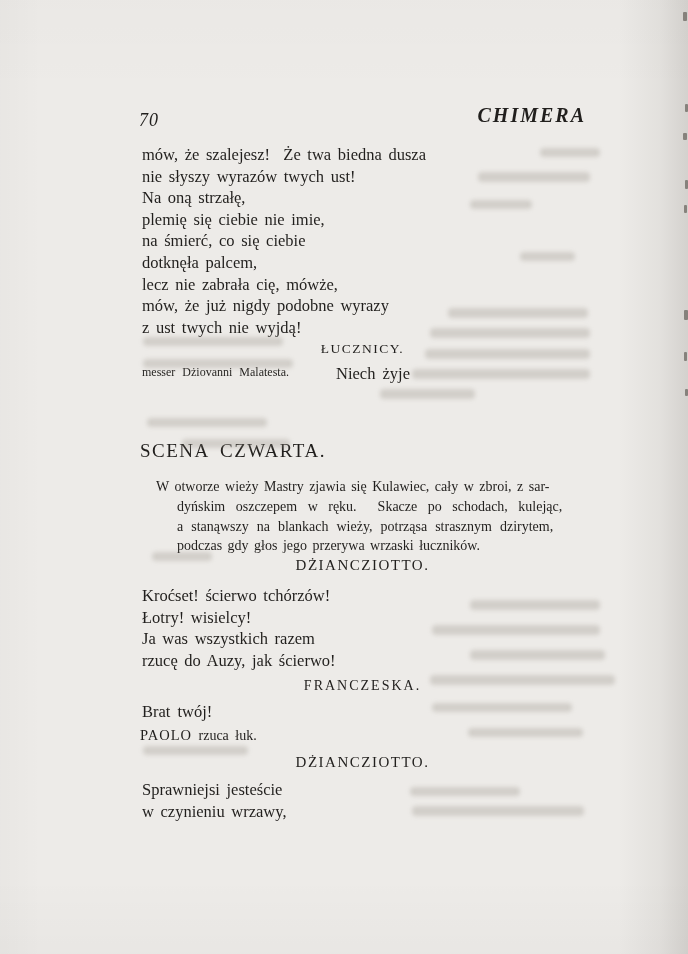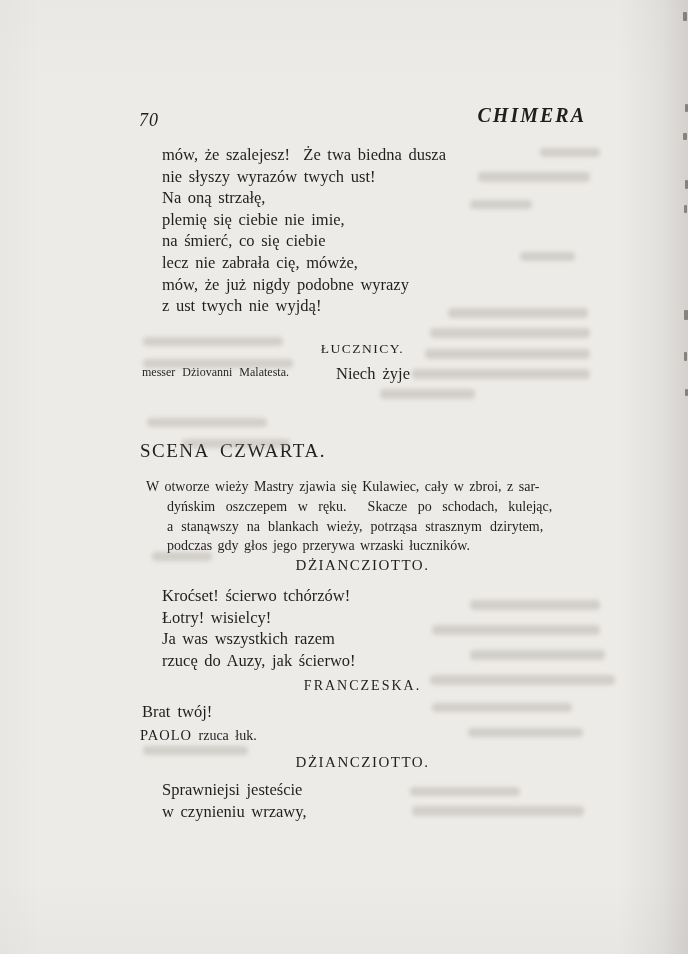--- a/index.html
+++ b/index.html
@@ -9,27 +9,27 @@
       linear-gradient(to right, rgba(0,0,0,0.02) 0%, rgba(0,0,0,0) 6%, rgba(0,0,0,0) 90%, rgba(90,85,78,0.07) 96%, rgba(80,75,68,0.16) 100%),
       linear-gradient(to bottom, rgba(0,0,0,0.012), rgba(0,0,0,0) 10%, rgba(0,0,0,0) 92%, rgba(0,0,0,0.02)),
       #edebe8;
     font-family:"Liberation Serif","DejaVu Serif",serif;
     color:#211f1d;
   }
   .abs{position:absolute;}
   .pre{white-space:pre-wrap;}
   .page-number{left:139px;top:110px;font-size:18px;font-style:italic;letter-spacing:1px;}
   .running-title{left:140px;top:104px;width:446px;text-align:right;font-size:20px;font-style:italic;letter-spacing:2px;font-weight:bold;}
-  .verse{left:142px;font-size:16.5px;line-height:21.6px;word-spacing:2.5px;margin-left:20px;}
+  .verse{left:142px;font-size:16.5px;line-height:21.6px;word-spacing:2.5px;}
   .speaker{left:140px;width:445px;text-align:center;letter-spacing:1.5px;}
   .speaker-sm{top:341px;font-size:13.5px;}
   .indent-line{left:336px;top:364px;font-size:16.5px;word-spacing:3px;}
   .cont-line{left:142px;top:365px;font-size:12px;word-spacing:4px;}
   .scene-heading{left:140px;top:440px;width:445px;text-align:left;font-size:19px;letter-spacing:1.5px;word-spacing:5px;}
-  .stage{left:146px;top:477px;width:446px;font-size:14px;line-height:19.8px;}
+  .stage{left:156px;top:477px;width:446px;font-size:14px;line-height:19.8px;}
   .stage .sline{white-space:pre-wrap;}
   .stage .sline.ind{padding-left:21px;}
   .ws1{word-spacing:2px;} .ws2{word-spacing:7px;} .ws3{word-spacing:4.5px;} .ws4{word-spacing:2px;}
   .speaker-md{font-size:15px;}
   .sp2{top:557px;} .sp3{top:678px;letter-spacing:2px;font-size:14px;text-align:center;} .sp4{top:754px;}
   .v3{top:585px;} .v5{top:779px;}
   .brat{left:142px;top:702px;font-size:16.5px;word-spacing:3px;}
   .paolo-dir{left:140px;top:727px;font-size:14px;word-spacing:3px;}
   .paolo-name{font-size:14.5px;letter-spacing:1px;}
   .ghost{position:absolute;background:rgba(150,144,134,0.30);filter:blur(2.2px);border-radius:4px;}
@@ -42,20 +42,21 @@
 
   <div class="abs page-number">70</div>
   <div class="abs running-title">CHIMERA</div>
 
   <div class="abs verse" style="top:144px;">
     <div class="pre">mów, że szalejesz!  Że twa biedna dusza</div>
     <div class="pre">nie słyszy wyrazów twych ust!</div>
     <div class="pre">Na oną strzałę,</div>
     <div class="pre">plemię się ciebie nie imie,</div>
     <div class="pre">na śmierć, co się ciebie</div>
+    <div class="pre">dotknęła palcem,</div>
     <div class="pre">lecz nie zabrała cię, mówże,</div>
     <div class="pre">mów, że już nigdy podobne wyrazy</div>
     <div class="pre">z ust twych nie wyjdą!</div>
   </div>
 
   <div class="abs speaker speaker-sm">ŁUCZNICY.</div>
   <div class="abs indent-line">Niech żyje</div>
   <div class="abs cont-line">messer Dżiovanni Malatesta.</div>
 
   <div class="abs scene-heading">SCENA CZWARTA.</div>

